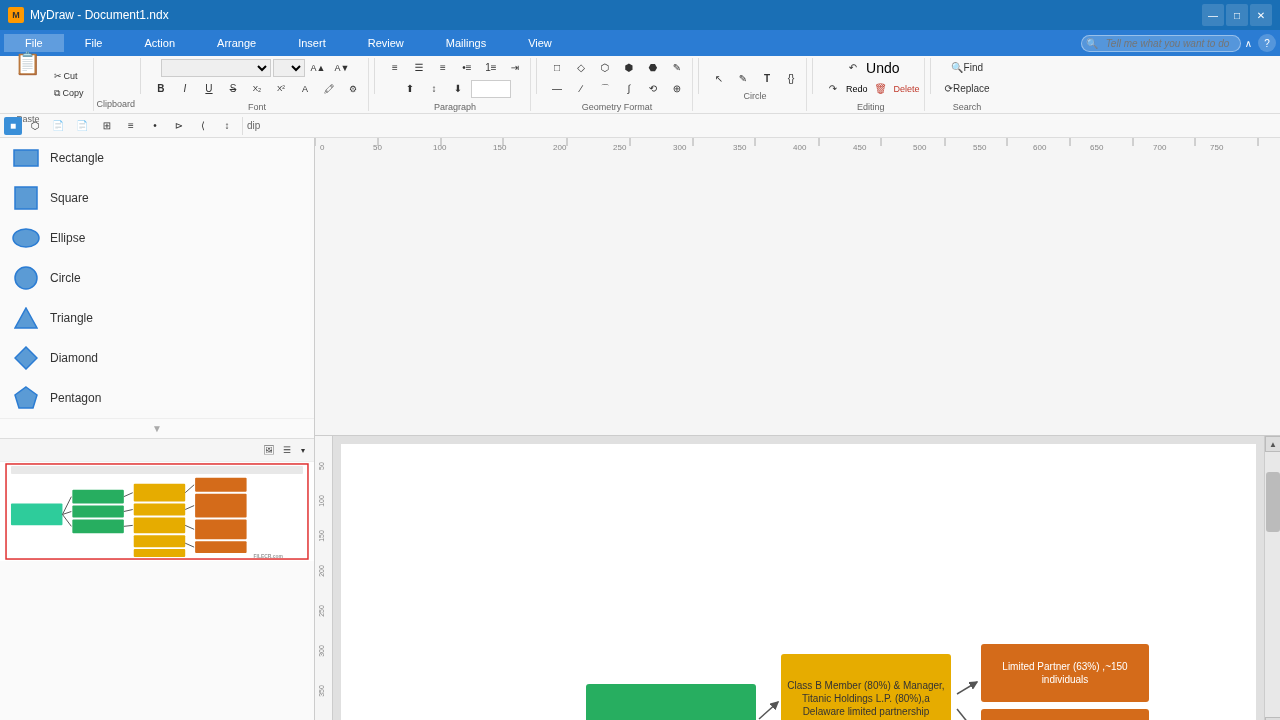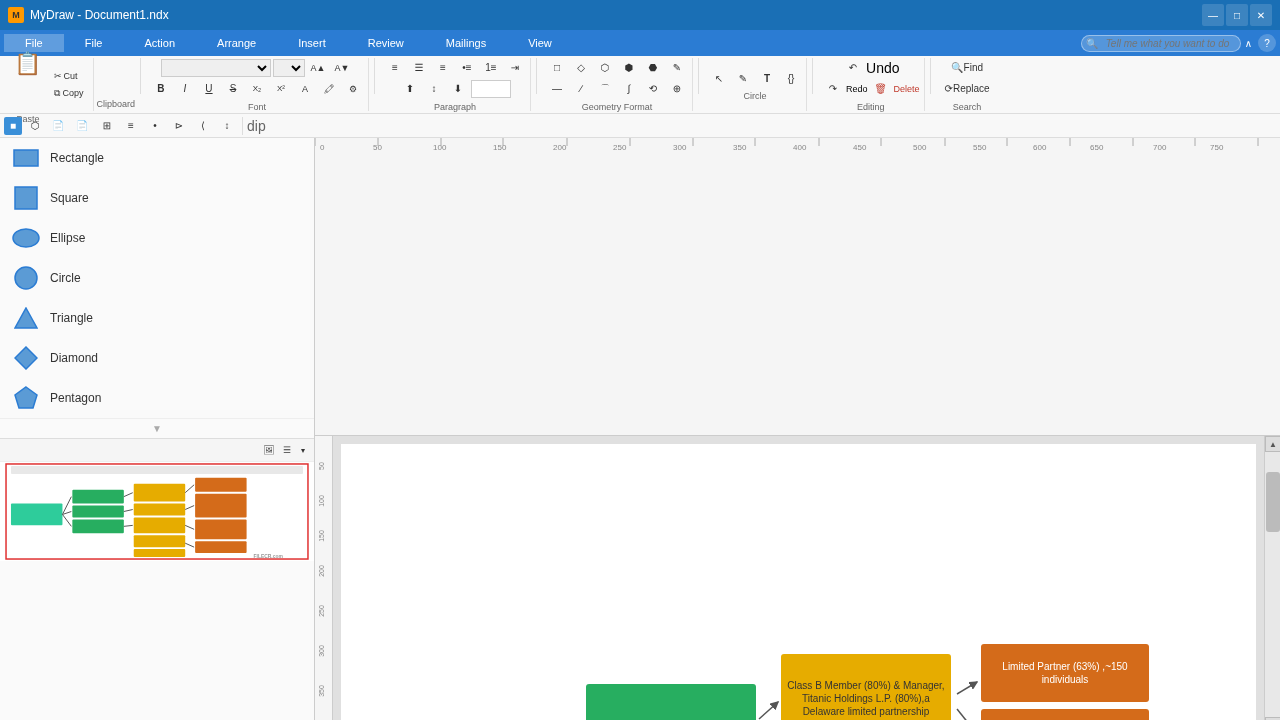--- a/index.html
+++ b/index.html
@@ -414,21 +414,21 @@
   <button class="tb-btn">⬡</button>
   <button class="tb-btn">📄</button>
   <button class="tb-btn">📄</button>
   <button class="tb-btn">⊞</button>
   <button class="tb-btn">≡</button>
   <button class="tb-btn">•</button>
   <button class="tb-btn">⊳</button>
   <button class="tb-btn">⟨</button>
   <button class="tb-btn">↕</button>
   <div style="width:1px;height:18px;background:#ddd;margin:0 2px;"></div>
-  <span style="font-size:14px;color:#666;margin-right:7px;">dip</span>
+  <span style="font-size:10px;color:#666;margin-right:7px;">dip</span>
 </div>
 
 <div class="content-area">
 
   <div class="left-panel">
 
     <div class="shape-item">
       <div class="shape-icon">
         <svg width="26" height="18">
             <rect x="1" y="1" width="24" height="16" fill="#5b9bd5" stroke="#2b7cd3" stroke-width="1.5"></rect>

